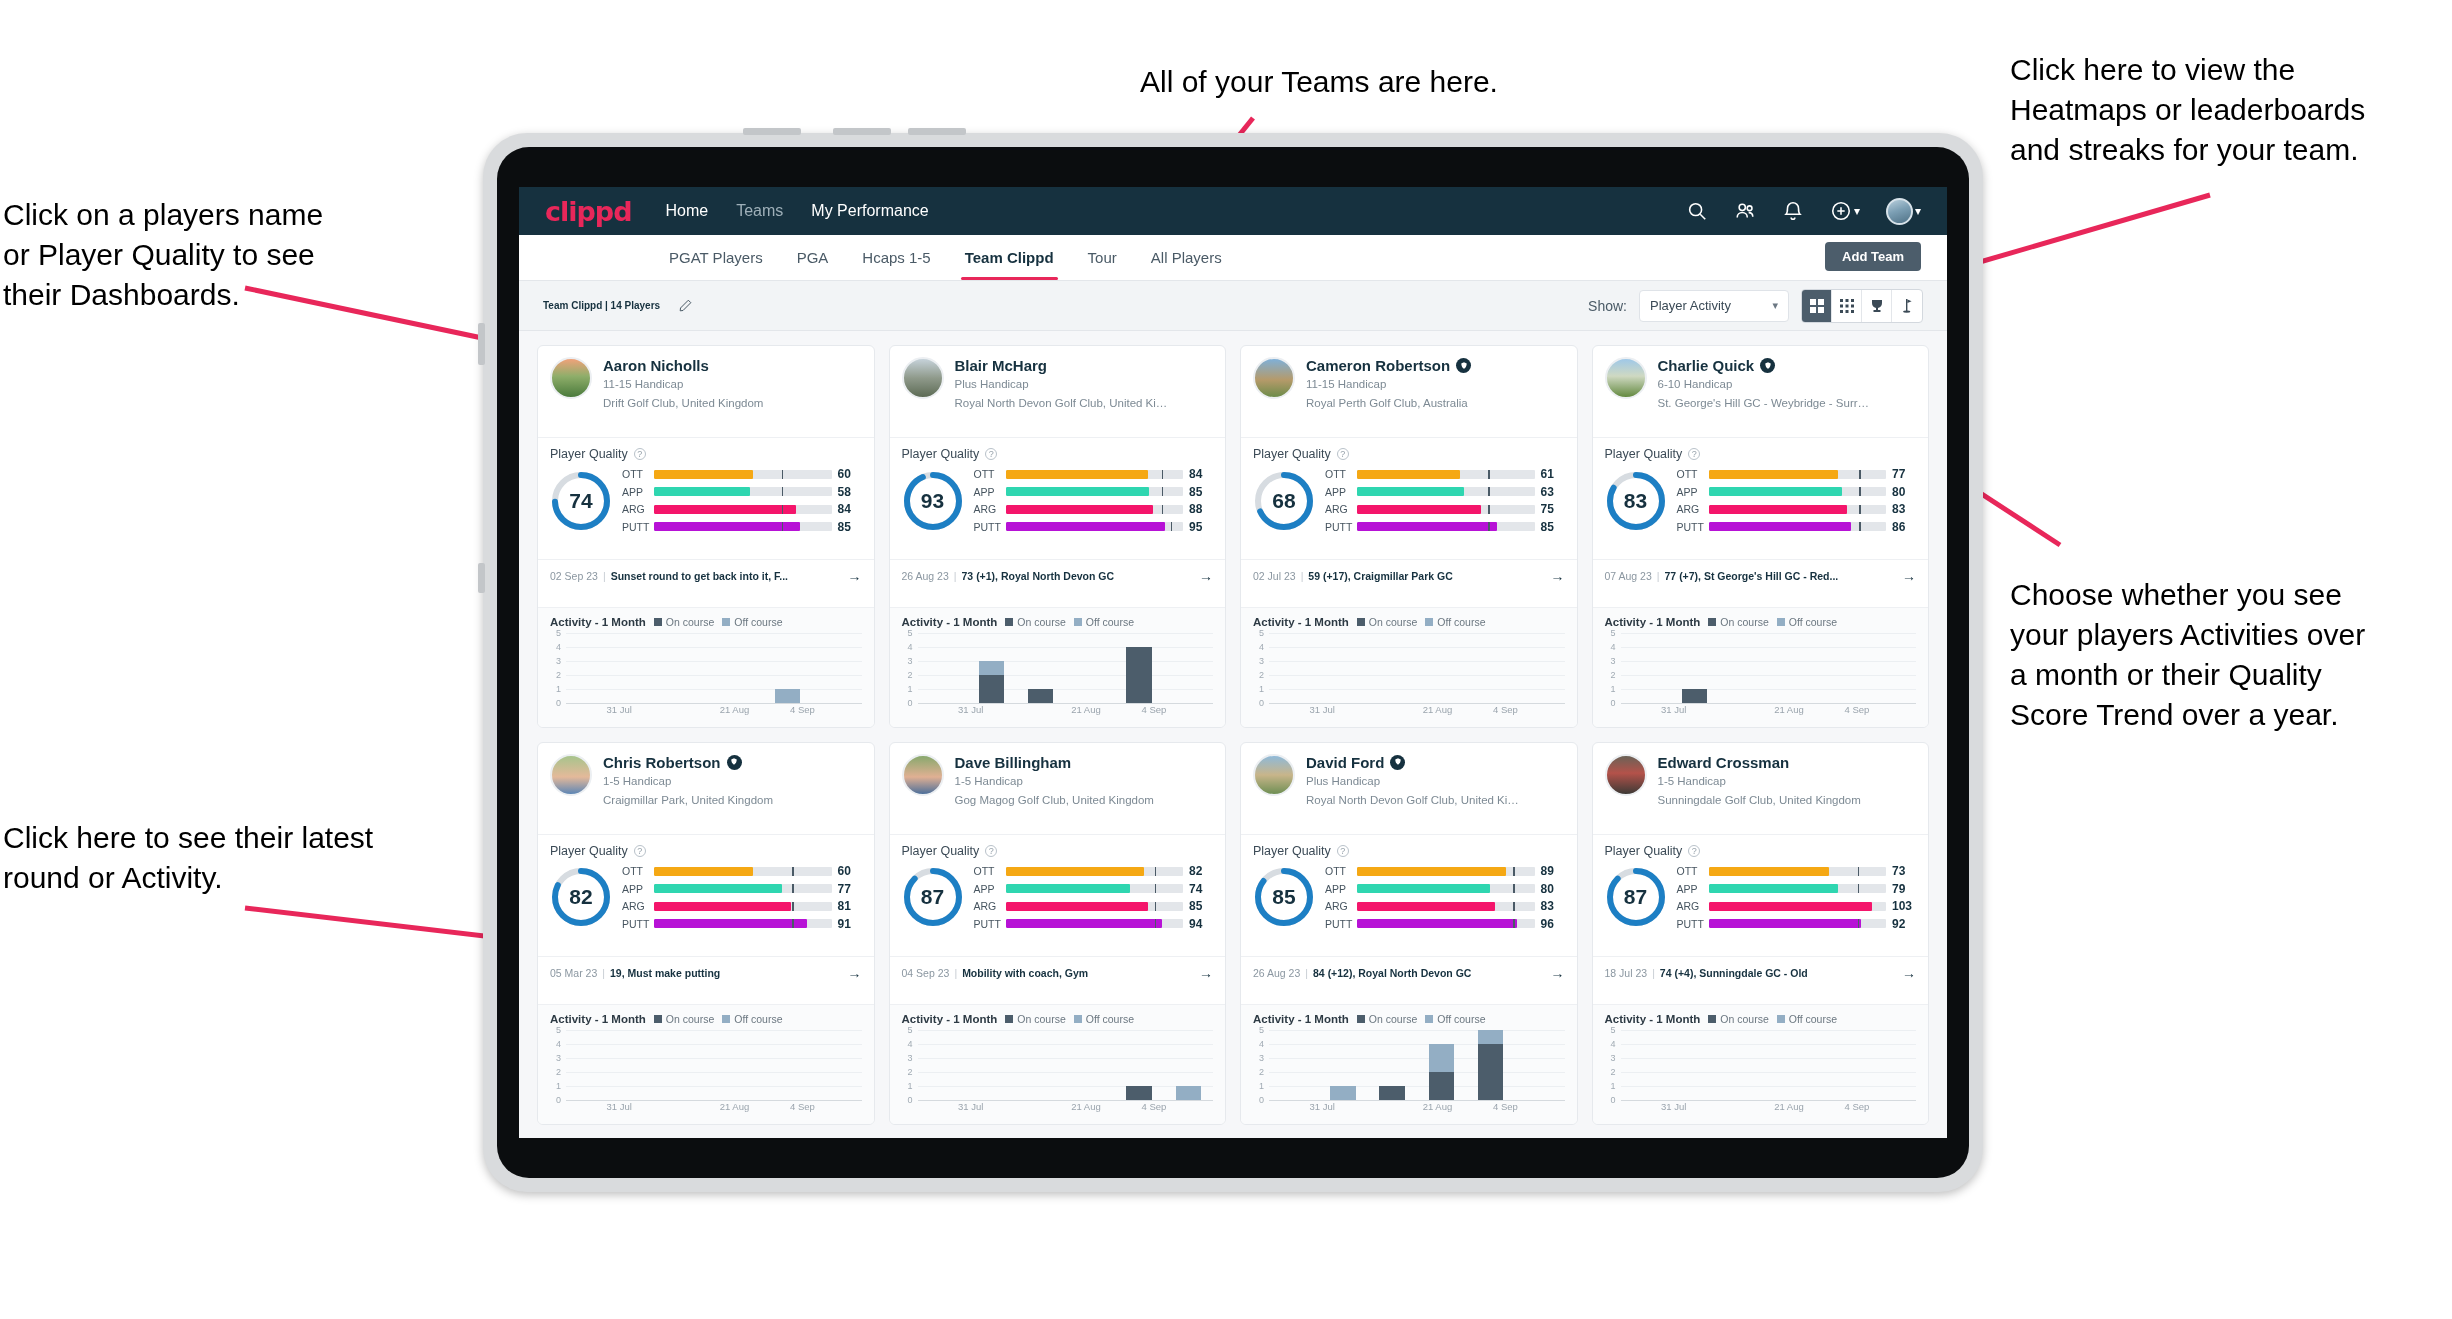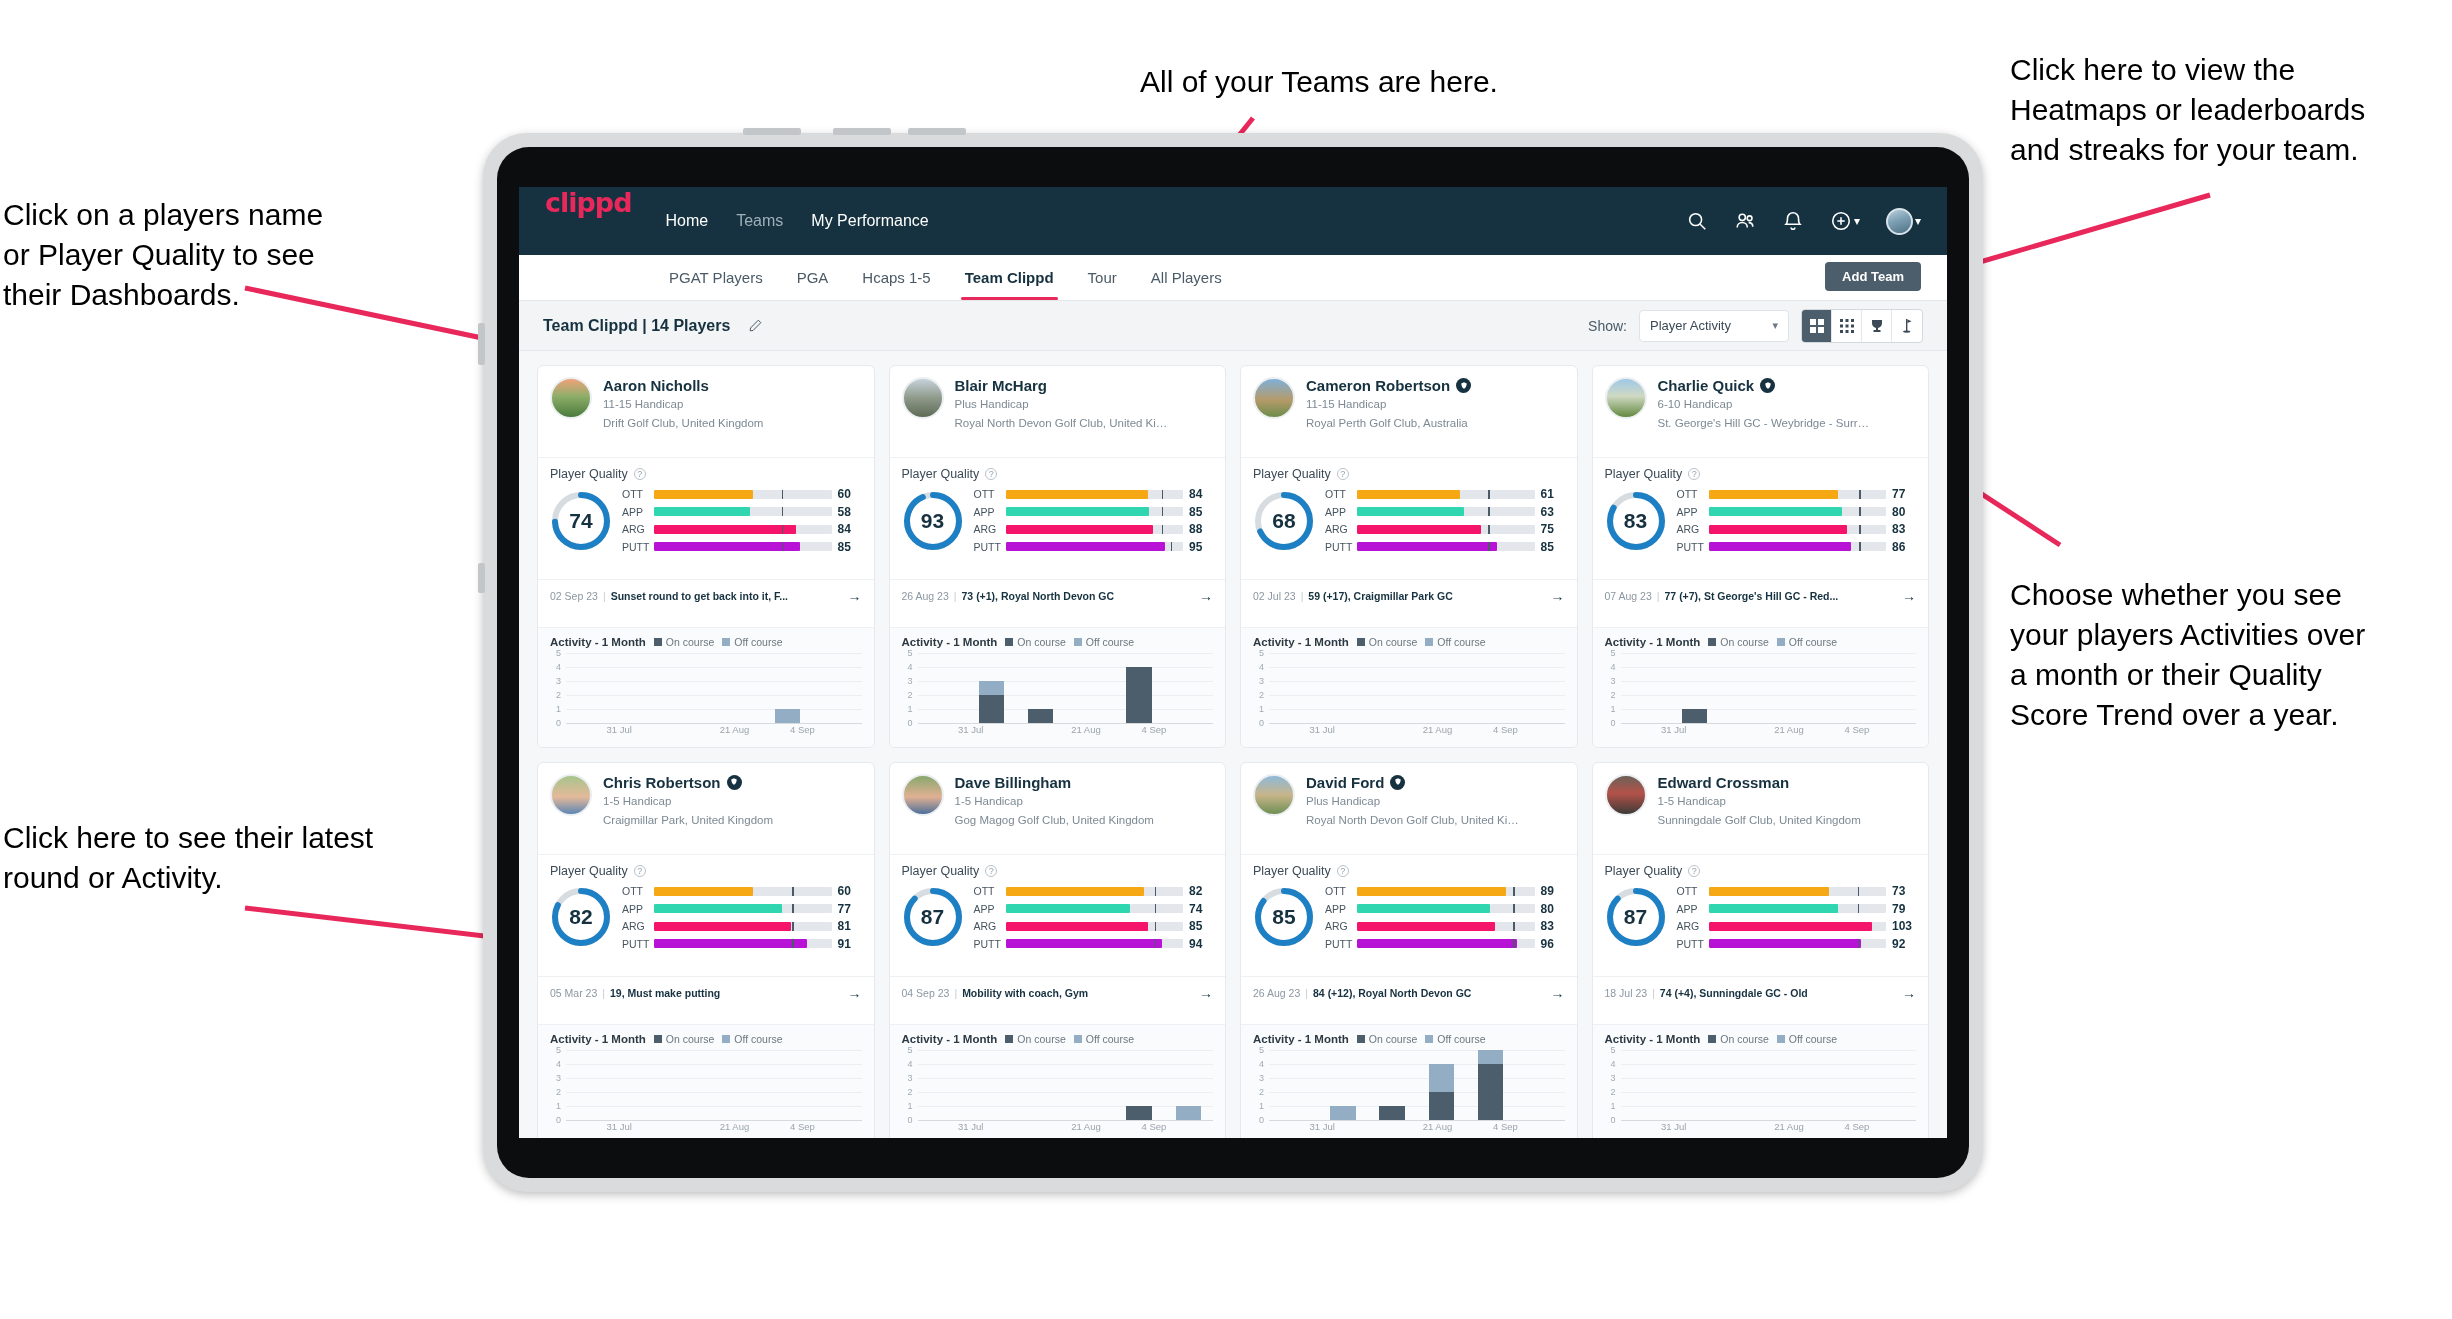--- a/index.html
+++ b/index.html
@@ -41,22 +41,22 @@
   #screen {
     width: 100%; height: 100%;
     background: #f6f7f9;
     overflow: hidden;
     position: relative;
   }
   .side-btn { position: absolute; background: #c3c6c9; border-radius: 2px; }
 
   
   #app-header {
-    height: 68px; background: #16313f;
-    display: flex; 
+    height: 48px; background: #16313f;
+    display: flex; align-items: center;
     padding: 0 26px;
   }
   #logo { color: #e8275a; font-size: 27px; font-weight: 700; letter-spacing:-1px; font-family:"DejaVu Sans", sans-serif; }
   #main-nav { display: flex; align-items: center; gap: 28px; margin-left: 34px; }
   .nav-link { color: #ffffff; font-size: 16px; }
   .nav-link.dim { color: #9fb0b9; }
   #header-right { margin-left: auto; display: flex; align-items: center; gap: 26px; }
   .hdr-ico { width: 22px; height: 22px; display:block; }
   .hdr-ico svg { width: 100%; height: 100%; fill: none; stroke: #ffffff; stroke-width: 1.7; }
   .caret { color: #ffffff; font-size: 12px; margin-left: 2px; }
@@ -87,21 +87,21 @@
     font-size: 13px; font-weight: 600;
     padding: 7px 17px; border-radius: 4px; border: none;
   }
 
   
   #filter-bar {
     height: 50px; background: #f2f4f6;
     border-bottom: 1px solid #e3e6ea;
     display: flex; align-items: center; padding: 0 24px; gap: 12px;
   }
-  #team-label { font-size: 16px; font-weight: 700; color: #16313f; white-space: nowrap; }
+  #team-label { font-size: 10px; font-weight: 700; color: #16313f; white-space: nowrap; }
   #edit-pencil { width: 26px; height: 26px; display:flex; align-items:center; justify-content:center; }
   #edit-pencil svg { width: 15px; height: 15px; fill:none; stroke:#4a5a66; stroke-width:1.6; }
   #search-wrap {
     flex: 1; height: 32px; background: #ffffff;
     border: 1px solid #dfe3e8; border-radius: 4px;
     display: flex; align-items: center; padding: 0 12px; gap: 9px;
     max-width: 760px;
   }
   #search-wrap svg { width: 15px; height: 15px; fill:none; stroke:#93a0ab; stroke-width:1.8; flex:none;}
   #search-input {

